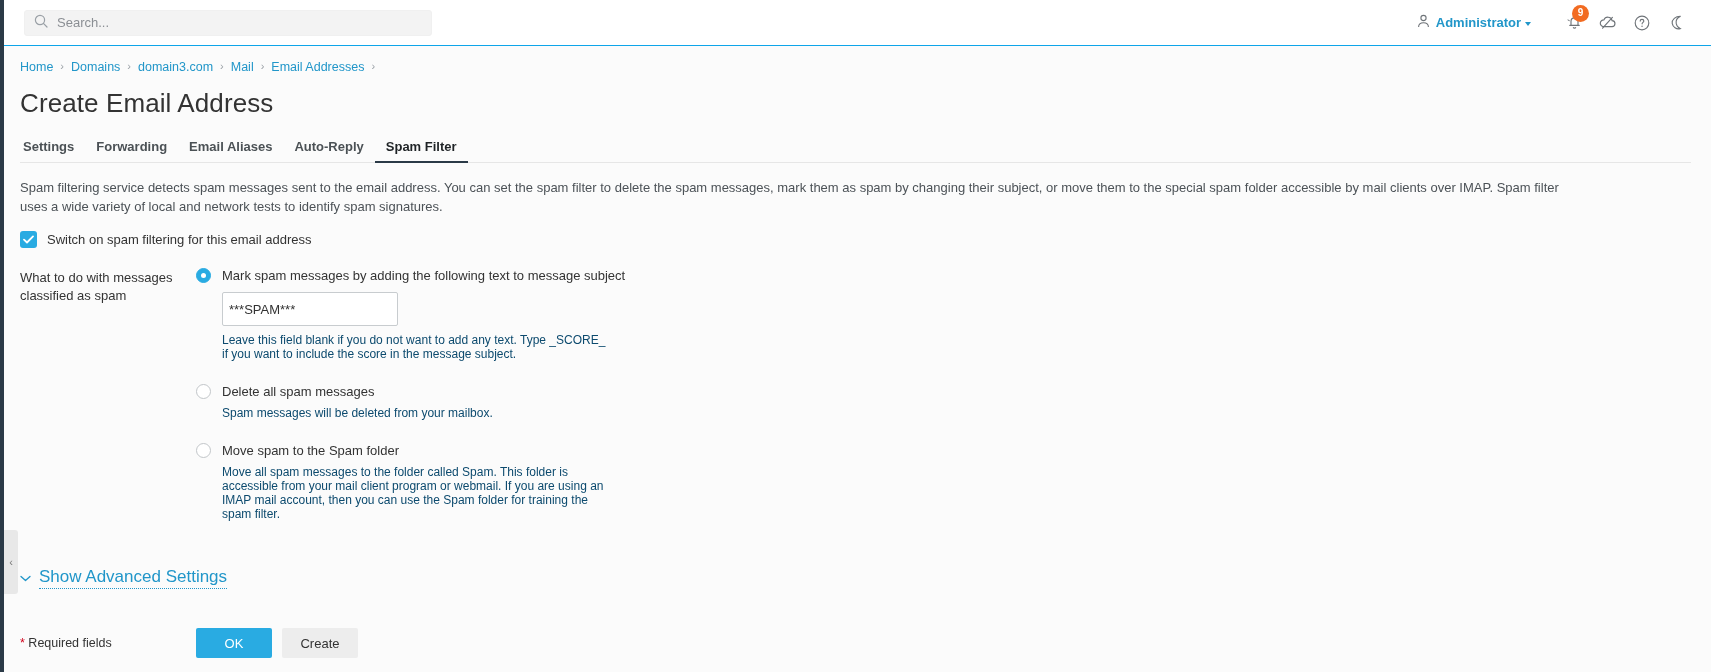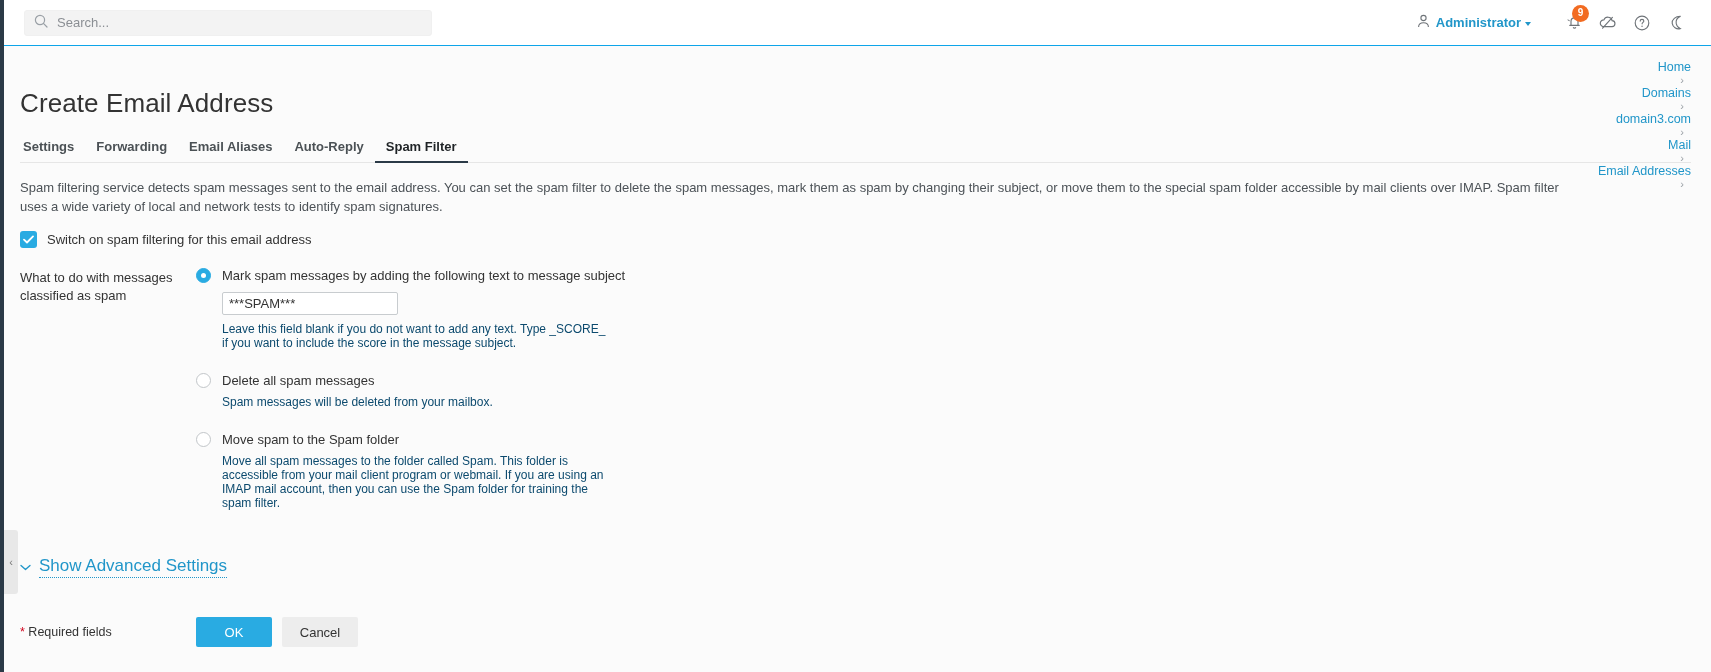--- a/index.html
+++ b/index.html
@@ -125,25 +125,24 @@
     position: absolute;
     left: 4px;
     top: 46px;
     right: 0;
     bottom: 0;
     padding: 14px 20px 0 16px;
     overflow: hidden;
   }
   .breadcrumb {
     display: flex;
-    align-items: flex-end;
+    align-items: flex-start;
     font-size: 12.5px;
     gap: 0;
     height: 16px;
-    flex-direction: column;
   }
   .breadcrumb a {
     color: #2196c9;
     text-decoration: none;
     cursor: pointer;
   }
   .bc-sep {
     color: #9aa0a6;
     margin: 0 7px;
     font-size: 11px;
@@ -255,21 +254,21 @@
   }
   .opt-label {
     margin-left: 11px;
     font-size: 13px;
     color: #333333;
   }
   .opt-body { padding-left: 26px; }
   .text-input {
     margin-top: 9px;
     width: 176px;
-    height: 23px;
+    height: 34px;
     border: 1px solid #c8cccf;
     border-radius: 2px;
     background: #ffffff;
     font-family: "Liberation Sans", sans-serif;
     font-size: 13px;
     color: #333333;
     padding: 0 6px;
     outline: none;
   }
   .hint {
@@ -493,16 +492,16 @@
       </svg>
     </span>
     <span class="adv-link">Show Advanced Settings</span>
   </div>
 
   <div class="footer">
     <div class="required">
       <span class="star">*</span><span> Required fields</span>
     </div>
     <button class="btn btn-primary">OK</button>
-    <button class="btn btn-secondary">Cancel</button>
+    <button class="btn btn-secondary">Create</button>
   </div>
 
 </div>
 
 </body></html>

